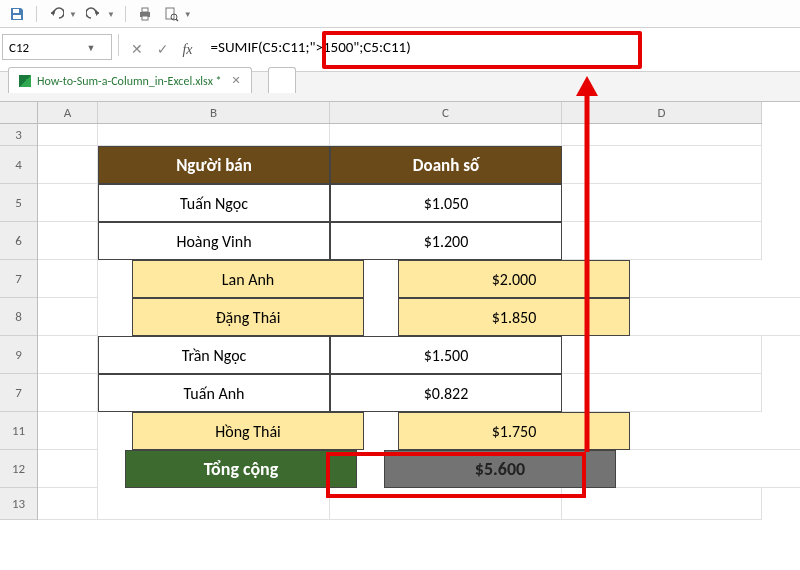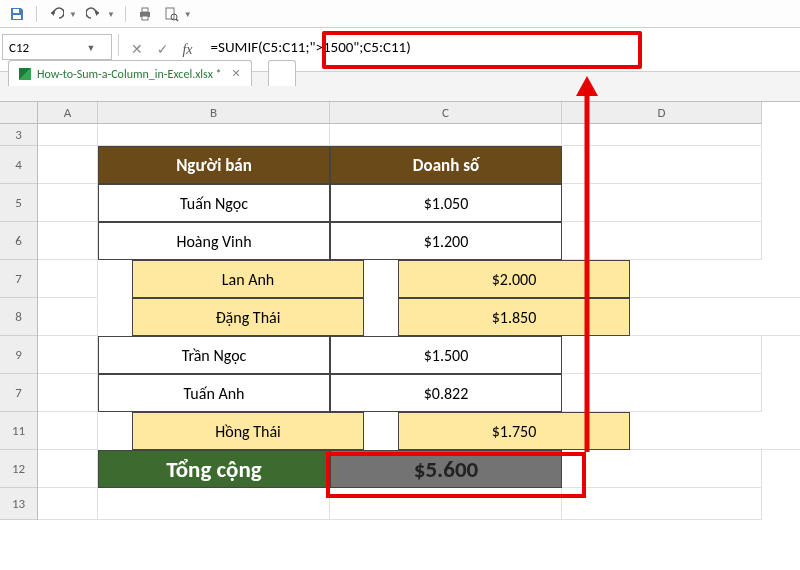--- a/index.html
+++ b/index.html
@@ -16,21 +16,21 @@
   .namebox input { border: none; outline: none; width: 80px; padding: 0 6px; font-size: 13px; font-family: inherit; }
   .namebox .dd { width: 16px; text-align: center; color: #666; font-size: 9px; }
   .fbar .sep { width: 1px; height: 22px; background: #d0d0d0; }
   .fx-icons { display: flex; align-items: center; gap: 14px; padding: 0 6px; color: #888; }
   .fx-icons span { font-size: 14px; }
   .fx-label { font-style: italic; font-family: "Times New Roman", serif; font-size: 14px; color: #555; }
   .formula-wrap { flex: 1; display: flex; align-items: center; height: 26px; }
   .formula-wrap input { border: none; outline: none; width: 100%; font-size: 15px; font-family: Calibri, sans-serif; padding: 2px 6px; }
   .hl-formula { position: absolute; border: 4px solid #e60000; border-radius: 2px; pointer-events: none; }
 
-  .tabstrip { height: 30px; display: flex; align-items: flex-end; padding: 2px 8px 15px; border-bottom: 1px solid #c0c0c0; background: #f4f4f4; gap: 16px; }
+  .tabstrip { height: 30px; display: flex; align-items: flex-end; padding: 2px 8px 8px; border-bottom: 1px solid #c0c0c0; background: #f4f4f4; gap: 16px; }
   .tab { height: 26px; display: flex; align-items: center; gap: 6px; padding: 0 10px; background: #fff; border: 1px solid #c0c0c0; border-bottom: none; border-radius: 3px 3px 0 0; font-size: 12px; color: #2a7a3a; }
   .tab-ico { width: 12px; height: 12px; background: linear-gradient(135deg,#1a7a3c 50%,#2fa84f 50%); }
   .tab-x { color: #888; font-size: 11px; margin-left: 4px; }
   .tab-blank { width: 28px; height: 26px; background: #fff; border: 1px solid #c0c0c0; border-bottom: none; border-radius: 3px 3px 0 0; }
 
   .gridwrap { position: relative; display: flex; }
   .rowhdrs { width: 38px; background: #eee; border-right: 1px solid #bdbdbd; }
   .colhdrs { height: 22px; display: flex; background: #eee; border-bottom: 1px solid #bdbdbd; }
   .corner { width: 38px; height: 22px; background: #eee; border-right: 1px solid #bdbdbd; border-bottom: 1px solid #bdbdbd; }
   .ch { display: flex; align-items: center; justify-content: center; font-size: 13px; color: #666; border-right: 1px solid #d0d0d0; }
@@ -49,21 +49,21 @@
   .row.r13 { height: 32px; }
   .cell { border-right: 1px solid #e0e0e0; border-bottom: 1px solid #e0e0e0; display: flex; align-items: center; justify-content: center; font-size: 16px; font-family: Calibri, sans-serif; background: #fff; }
   .cell.A { width: 60px; }
   .cell.B { width: 232px; }
   .cell.C { width: 232px; }
   .cell.D { width: 200px; }
 
   .tbl .cell.B, .tbl .cell.C { border: 1px solid #444; }
   .hdr-row .cell.B, .hdr-row .cell.C { background: #6b4a1a; color: #fff; font-weight: bold; font-size: 17px; }
   .yel .cell.B, .yel .cell.C { background: #ffe8a0; margin-left: 34px; }
-  .tot .cell.B, .tot .cell.C { color: #fff; font-weight: bold; font-size: 23px; }
+  .tot .cell.B, .tot .cell.C { color: #fff; font-weight: bold; font-size: 18px; margin-left: 27px; }
   .tot .cell.B { background: #3d6b2f; }
   .tot .cell.C { background: #737373; color: #222; }
 
   .annot-box { position: absolute; border: 4px solid #e60000; pointer-events: none; }
   .arrow { position: absolute; pointer-events: none; }
 </style>
 </head>
 <body>
 
 <div class="qat">

